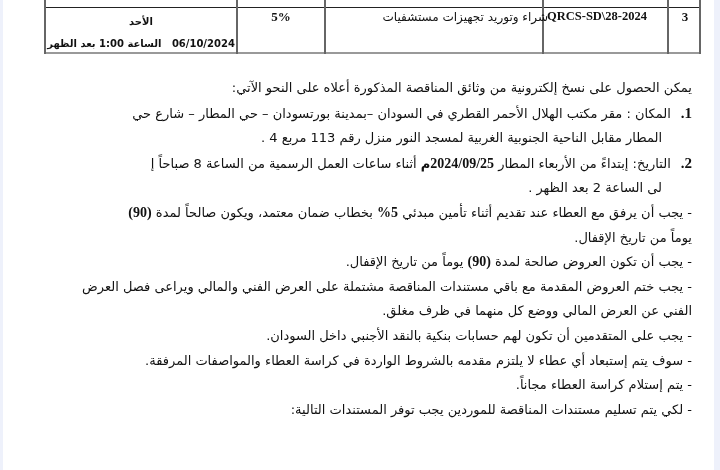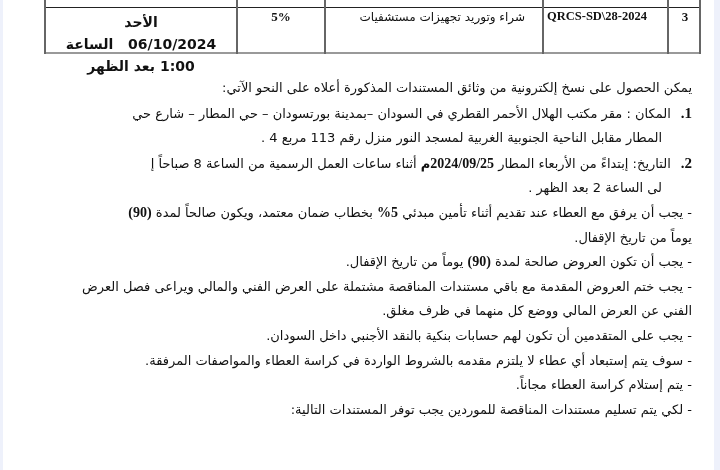--- a/index.html
+++ b/index.html
@@ -51,35 +51,35 @@
       font-family: "Liberation Serif", serif; font-weight: bold; font-size: 13px;
       padding-top: 1px;
     }
     .cell-ref {
       right: 34px; width: 140px;
       font-family: "Liberation Serif", serif; font-weight: bold; font-size: 12.5px;
       direction: ltr;
       padding-top: 1px;
     }
     .cell-title {
-      right: 166px; width: 216px;
+      right: 143px; width: 216px;
       text-align: right;
       padding-right: 10px;
       box-sizing: border-box;
       font-size: 12px;
       padding-top: 2px;
     }
     .cell-pct {
       right: 377px; width: 86px;
       font-family: "Liberation Serif", serif; font-weight: bold; font-size: 13px;
       padding-top: 1px;
     }
     .cell-date {
       right: 465px; width: 190px;
-      font-size: 14px;
+      font-size: 10px;
       font-weight: bold;
       padding-top: 3px;
       line-height: 22px;
       text-align: center;
     }
     
     .body {
       position: absolute;
       right: 22px;
       top: 76px;
@@ -117,21 +117,21 @@
     <div class="cell cell-date">
       <div>الأحد</div>
       <div>
         <span>06/10/2024</span>&nbsp;&nbsp;
         <span>الساعة 1:00 بعد الظهر</span>
       </div>
     </div>
   </div>
 
   <div class="body">
-    <div class="line">يمكن الحصول على نسخ إلكترونية من وثائق المستندات المذكورة أعلاه على النحو الآتي:</div>
+    <div class="line">يمكن الحصول على نسخ إلكترونية من وثائق المناقصة المذكورة أعلاه على النحو الآتي:</div>
 
     <div class="line">
       <span class="num">1.</span><span>المكان : مقر مكتب الهلال الأحمر القطري في السودان –بمدينة بورتسودان – حي المطار – شارع حي</span>
     </div>
     <div class="line indent2" style="padding-right:30px;">المطار مقابل الناحية الجنوبية الغربية لمسجد النور منزل رقم 113 مربع 4 .</div>
 
     <div class="line">
       <span class="num">2.</span><span>التاريخ: إبتداءً من الأربعاء المطار</span>
       <b class="ser">2024/09/25</b><b>م</b>
       <span>أثناء ساعات العمل الرسمية من الساعة 8 صباحاً إ</span>

